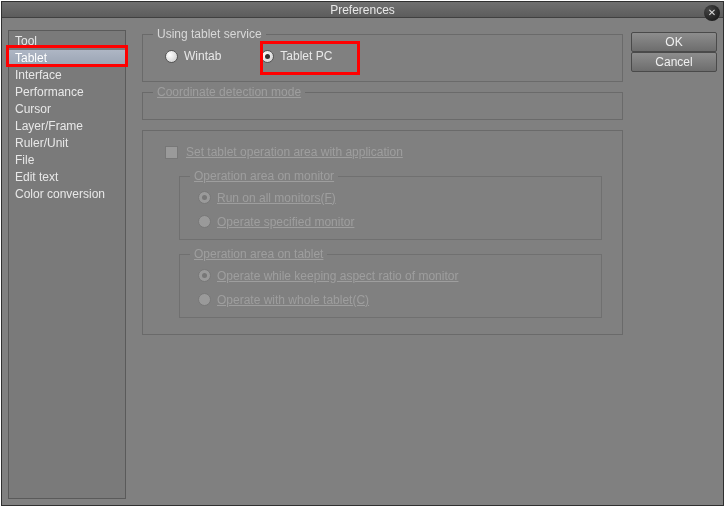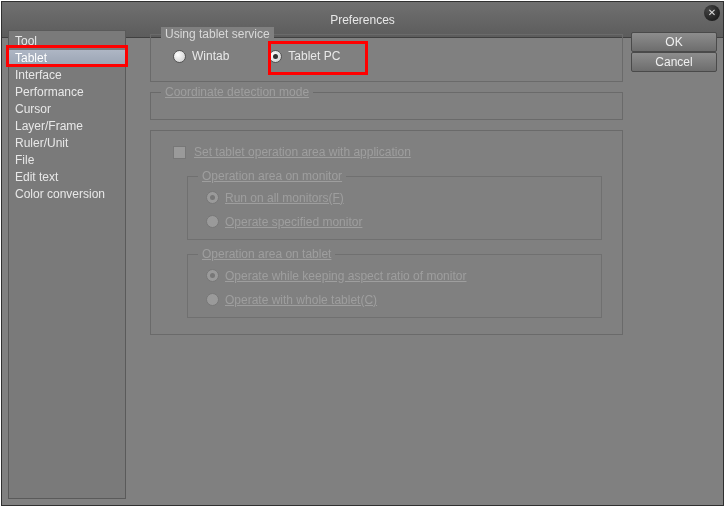--- a/index.html
+++ b/index.html
@@ -14,21 +14,21 @@
     overflow: hidden;
   }
   .window {
     position: absolute;
     left: 1px; top: 1px;
     width: 723px; height: 505px;
     background: #808080;
     border: 1px solid #303030;
   }
   .titlebar {
-    height: 36px;
+    height: 16px;
     background: linear-gradient(#707070,#5c5c5c);
     border-bottom: 1px solid #404040;
     display: flex;
     align-items: center;
     justify-content: center;
     position: relative;
     color: #e8e8e8;
     font-size: 12px;
   }
   .close-btn {
@@ -67,21 +67,21 @@
   .sidebar-item.selected {
     background: linear-gradient(#aeb6c4,#98a2b2);
     color: #fff;
   }
   .content {
     flex: 1;
     position: relative;
   }
   .fieldset {
     border: 1px solid #6a6a6a;
-    margin: 4px 0 10px 16px;
+    margin: 4px 0 10px 8px;
     padding: 14px 12px 12px 12px;
     position: relative;
   }
   .fieldset .legend {
     position: absolute;
     top: -8px;
     left: 10px;
     background: #808080;
     padding: 0 4px;
     color: #d8d8d8;

